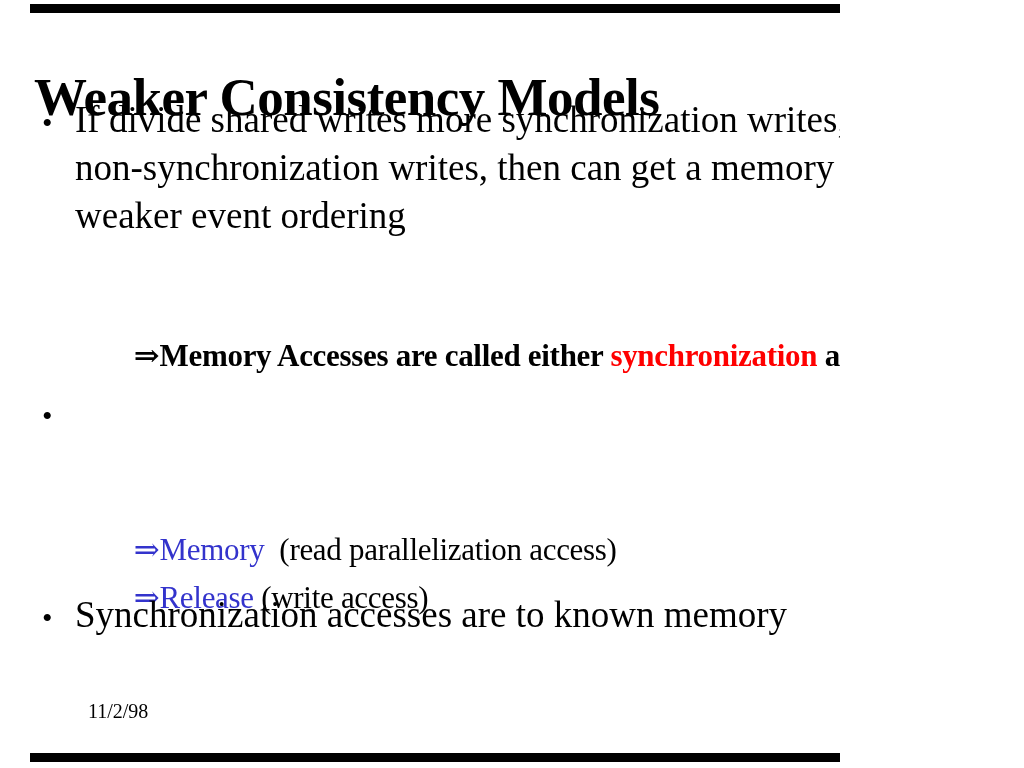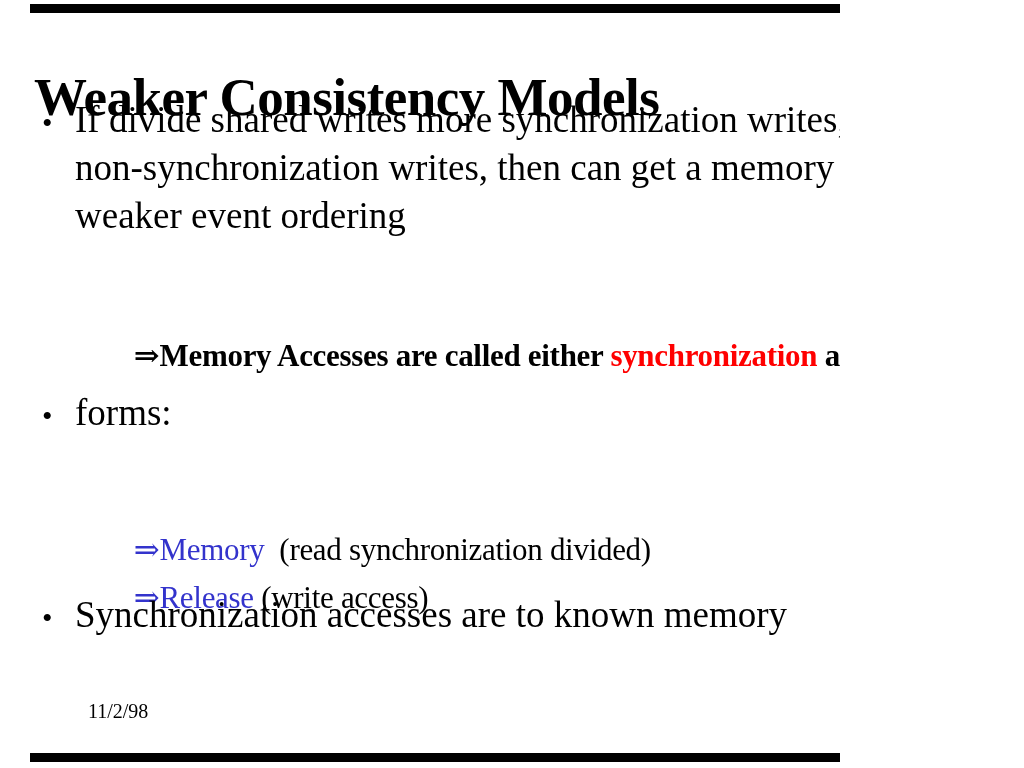--- a/index.html
+++ b/index.html
@@ -49,25 +49,24 @@
     <div class="main-line">non-synchronization writes, then can get a memory</div>
     <div class="main-line">weaker event ordering</div>
   </div>
 
   <div class="sub-line sub1l1">
     <span>⇒</span><span>Memory Accesses are called either </span><span class="red">synchronization</span><span> accesses</span>
   </div>
 
   <div class="main-block b2">
     <span class="marker">•</span>
-    <div class="main-line">forms:</div>
   </div>
 
   <div class="sub-line req">
-    <span class="blue">⇒Memory</span><span>  (read synchronization divided)</span>
+    <span class="blue">⇒Memory</span><span>  (read parallelization access)</span>
   </div>
   <div class="sub-line rel">
     <span class="blue">⇒Release</span><span> (write access)</span>
   </div>
 
   <div class="main-block b3">
     <span class="marker">•</span>
     <div class="main-line">Synchronization accesses are to known memory</div>
   </div>
 

